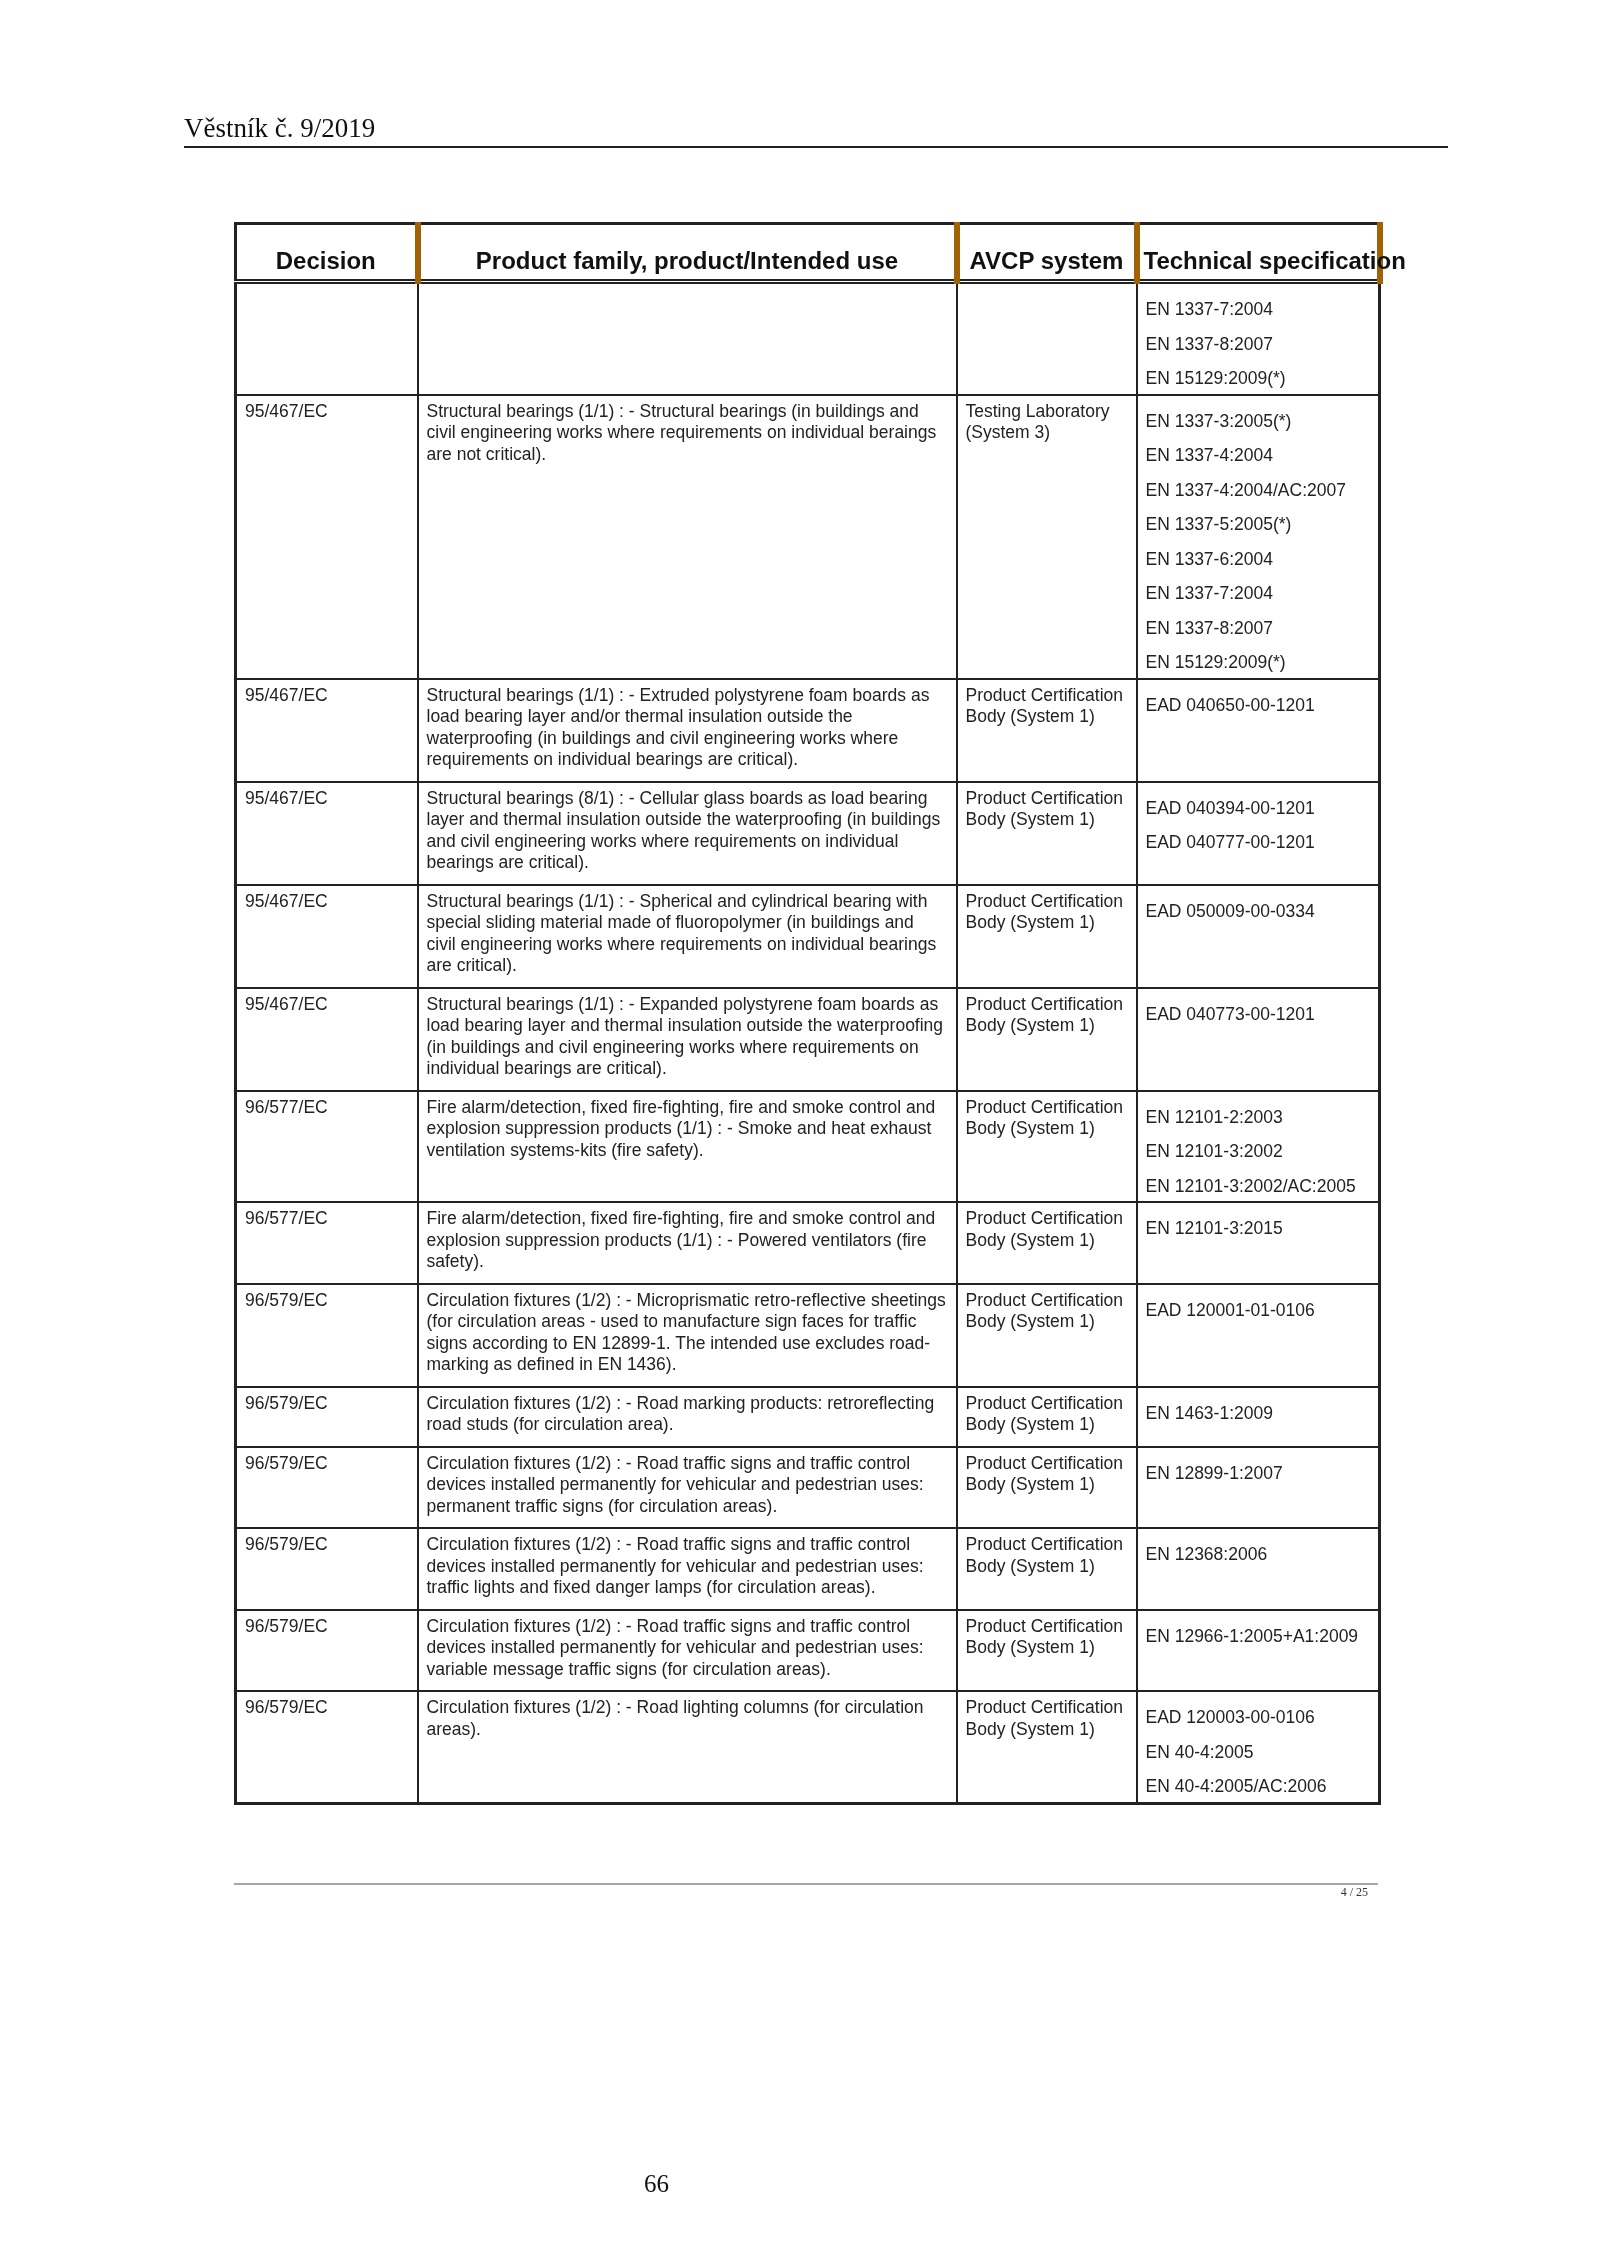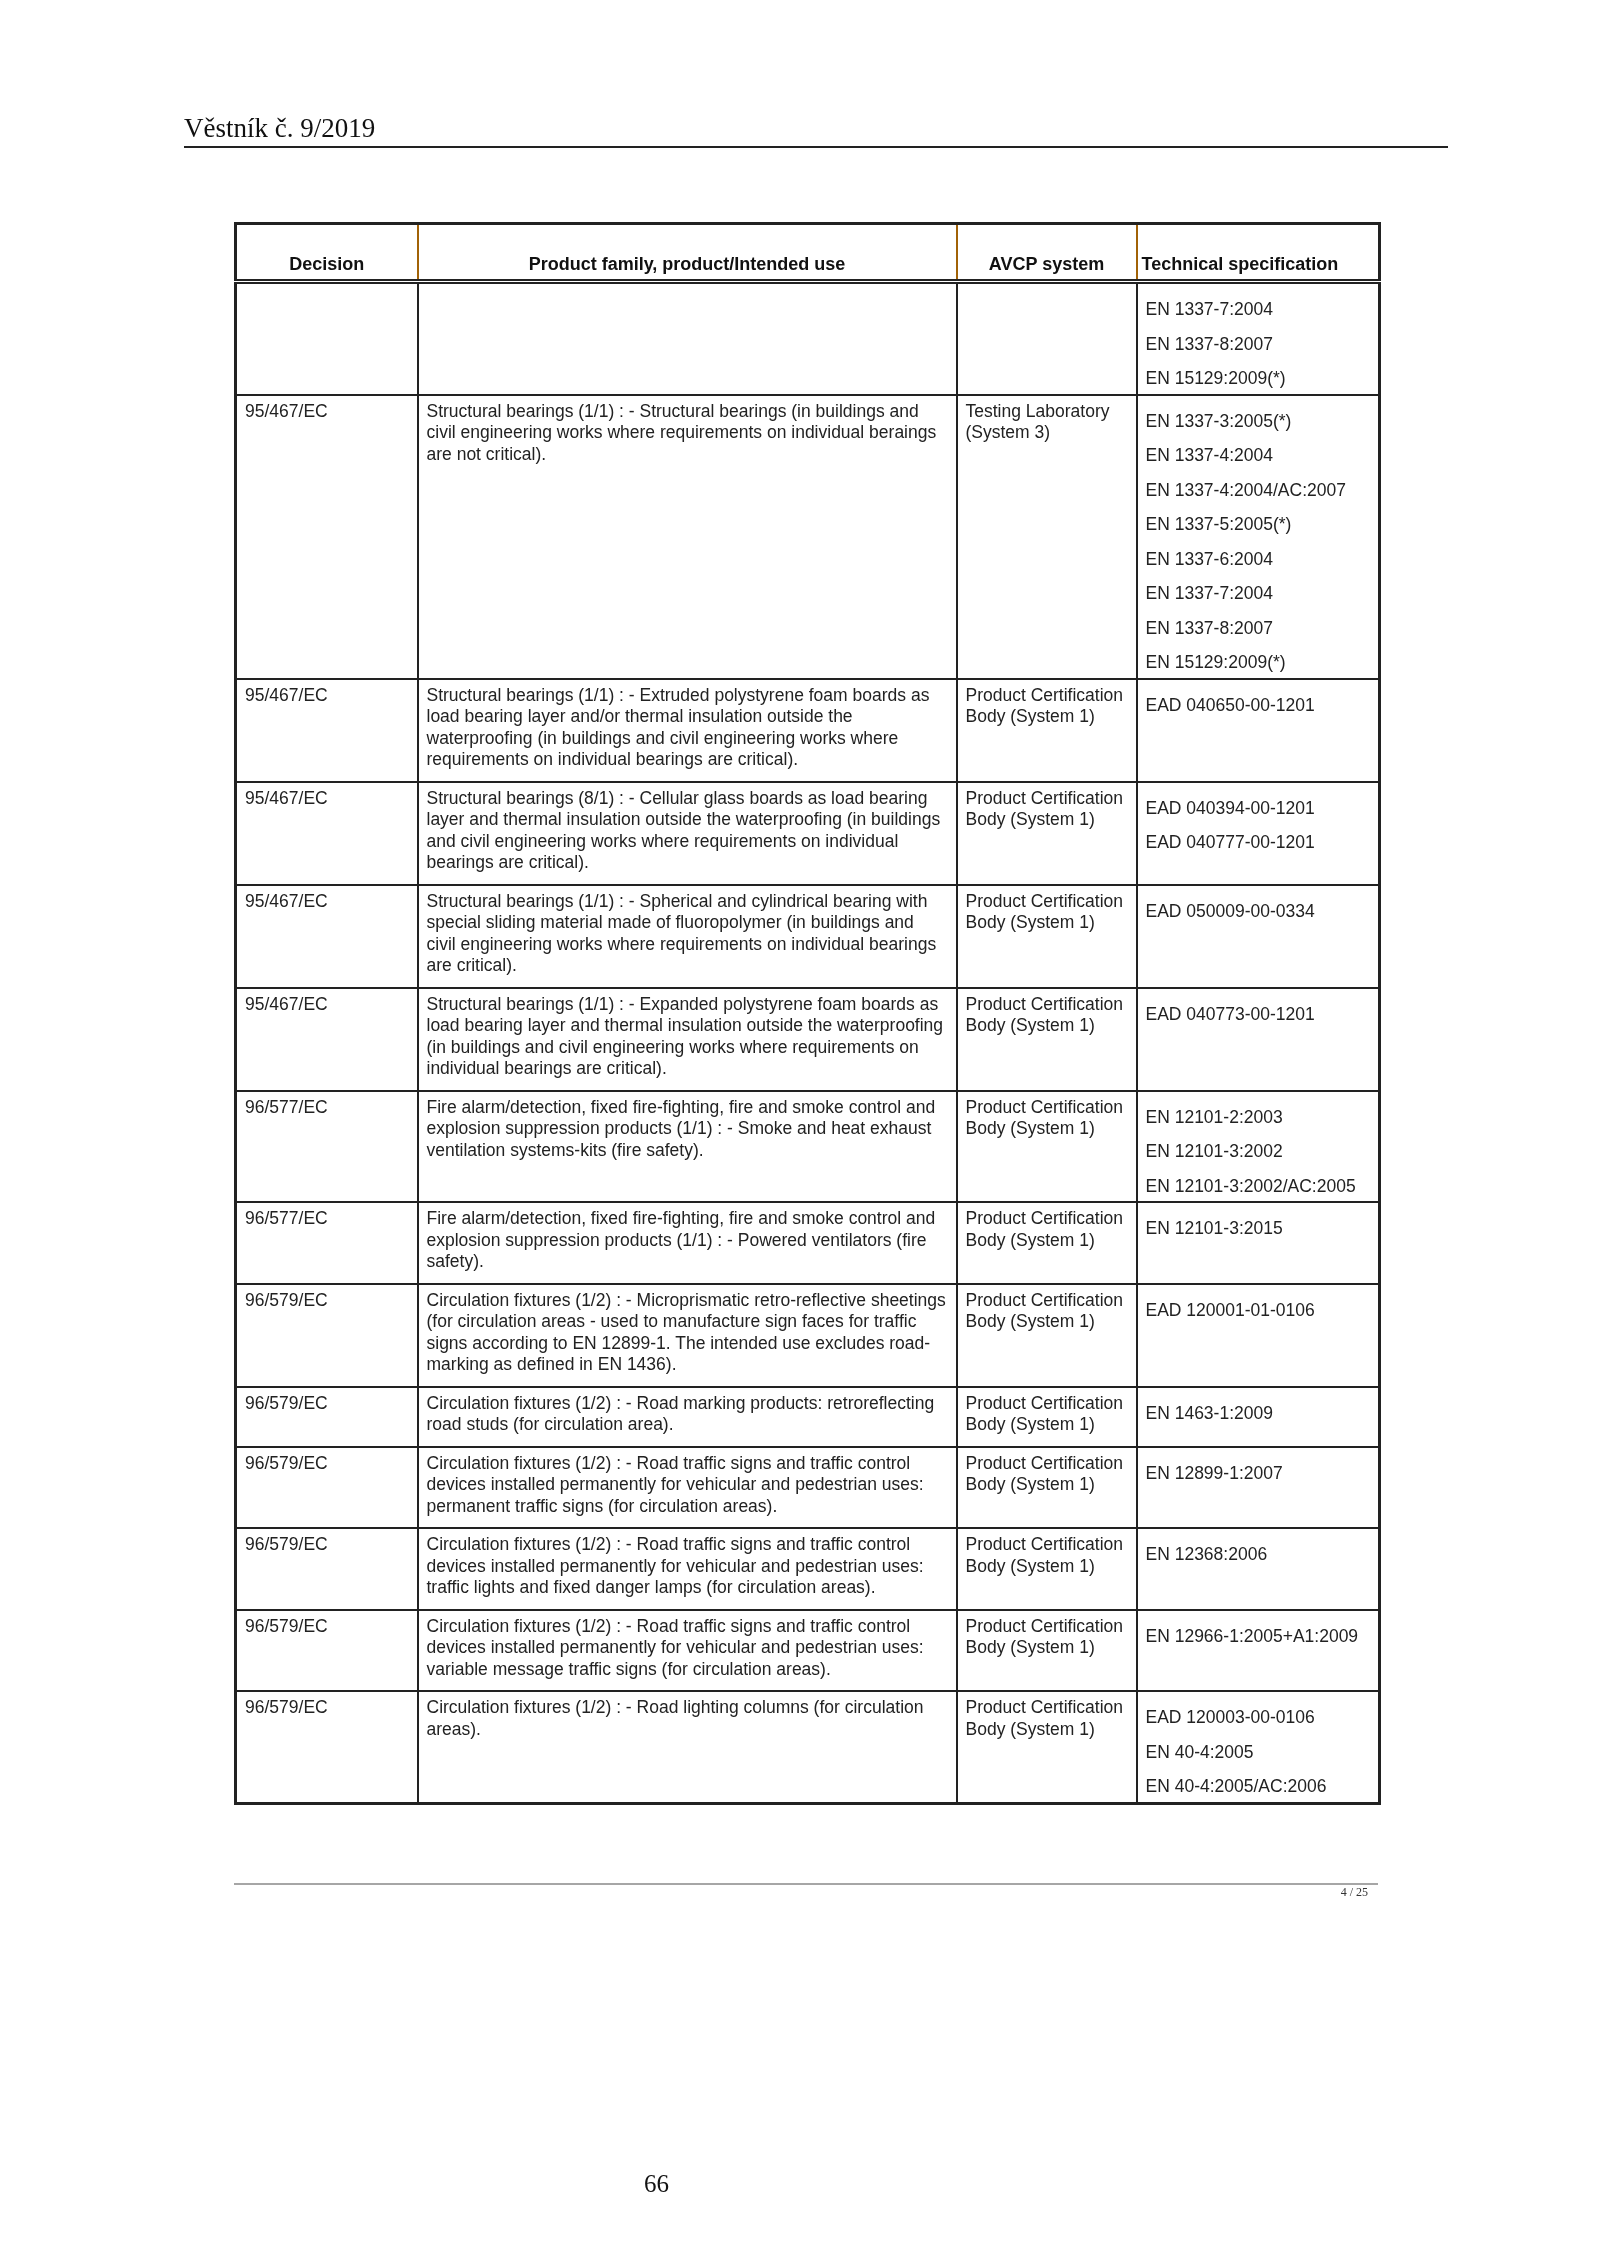--- a/index.html
+++ b/index.html
@@ -43,27 +43,27 @@
       table-layout: fixed;
       border: 3px solid #222;
       font-family: "Liberation Sans", "DejaVu Sans", sans-serif;
     }
     table.spec col.c1 { width: 182px; }
     table.spec col.c2 { width: 539px; }
     table.spec col.c3 { width: 180px; }
     table.spec col.c4 { width: 243px; }
     table.spec th {
       font-weight: bold;
-      font-size: 18px;
+      font-size: 24px;
       color: #111;
       height: 50px;
       vertical-align: bottom;
       padding: 0 3px 4px 3px;
       border-left: 2px solid #222;
-      border-right: 2px solid #a16207;
+      border-right: 6px solid #a16207;
       border-bottom: 5px double #222;
       text-align: center;
       white-space: nowrap;
     }
     table.spec th.last { text-align: left; padding-left: 4px; }
     table.spec td {
       font-size: 17.5px;
       line-height: 21.5px;
       color: #222;
       vertical-align: top;

